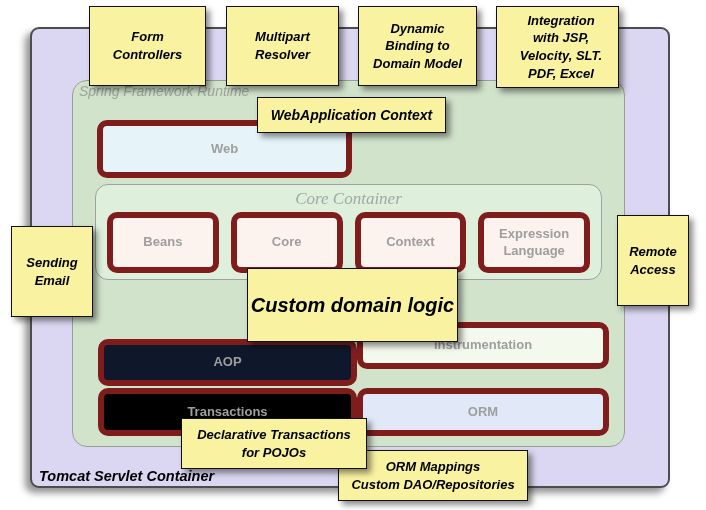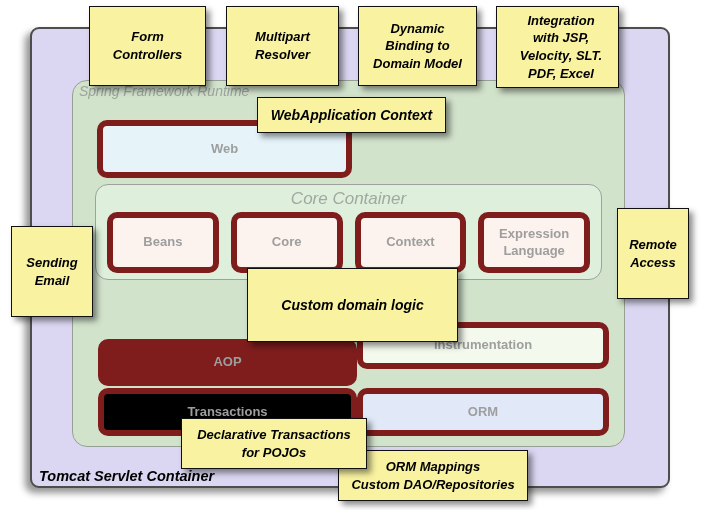--- a/index.html
+++ b/index.html
@@ -28,54 +28,54 @@
   }
   
   .mbox {
     position:absolute; display:flex; align-items:center; justify-content:center;
     border:6px solid #7f1d1d; border-radius:10px;
     font-weight:bold; font-size:13px; color:#9e9e9e; text-align:center;
     z-index:3; line-height:1.25;
   }
   #box-web    { left:97px;  top:120px; width:243px; height:46px; background:#e6f4f9; }
   #box-servlet{ left:362px; top:120px; width:244px; height:46px; background:#f4f8ec; }
-  #box-aop    { left:98px;  top:339px; width:247px; height:35px; background:#7f1d1d; }
+  #box-aop    { left:98px;  top:339px; width:247px; height:35px; background:#0f172a; }
   #box-instr  { left:357px; top:322px; width:240px; height:35px; background:#f4f9ee; }
   #box-trans  { left:98px;  top:388px; width:247px; height:36px; background:#000000; }
   #box-orm    { left:357px; top:388px; width:240px; height:36px; background:#e1e9f8; }
   
   #core {
     position:absolute; left:95px; top:184px; width:505px; height:94px;
     background:#def0db; border:1px solid #a0a0a0; border-radius:13px; z-index:3;
   }
   .core-label {
     text-align:center; font-style:italic; font-size:17px; color:#9fa8a2;
-    margin-top:4px; height:23px;
+    margin-top:4px; height:23px;font-family:Liberation Serif, serif;
   }
   .core-items { display:flex; gap:12px; padding:0 11px;align-items:flex-end; }
   .core-item {
     position:static; flex:1; height:49px; background:#fcf2ee;
     padding:0 6px;
   }
   
   .note {
     position:absolute; background:#f8f2a1; border:1.5px solid #101010;
     box-shadow:4px 4px 6px rgba(0,0,0,0.45);
     display:flex; align-items:center; justify-content:center;
     text-align:center; font-weight:bold; font-style:italic; font-size:13px;
     color:#000; white-space:pre-line; line-height:1.35; z-index:6; padding:1px;
   }
   #n-form        { left:89px;  top:6px;   width:113px; height:76px; }
   #n-multipart   { left:226px; top:6px;   width:109px; height:76px; }
   #n-dynamic     { left:358px; top:6px;   width:115px; height:76px; }
   #n-integration { left:496px; top:6px;   width:112px; height:78px;padding-left:8px; }
   #n-webapp      { left:257px; top:97px;  width:185px; height:32px; font-size:14px; }
   #n-email       { left:11px;  top:226px; width:78px;  height:87px; }
-  #n-remote      { left:617px; top:208px; width:68px;  height:87px; }
-  #n-custom      { left:247px; top:268px; width:207px; height:70px; font-size:14px; }
+  #n-remote      { left:617px; top:215px; width:68px;  height:87px; }
+  #n-custom      { left:247px; top:268px; width:207px; height:70px; font-size:20px; }
   #n-declarative { left:181px; top:418px; width:182px; height:47px; z-index:7; }
   #n-ormmap      { left:338px; top:450px; width:186px; height:47px; }
 </style>
 </head>
 <body>
 
 <div class="canvas">
 
   <div id="outer">
     <div class="outer-label">Tomcat Servlet Container</div>

